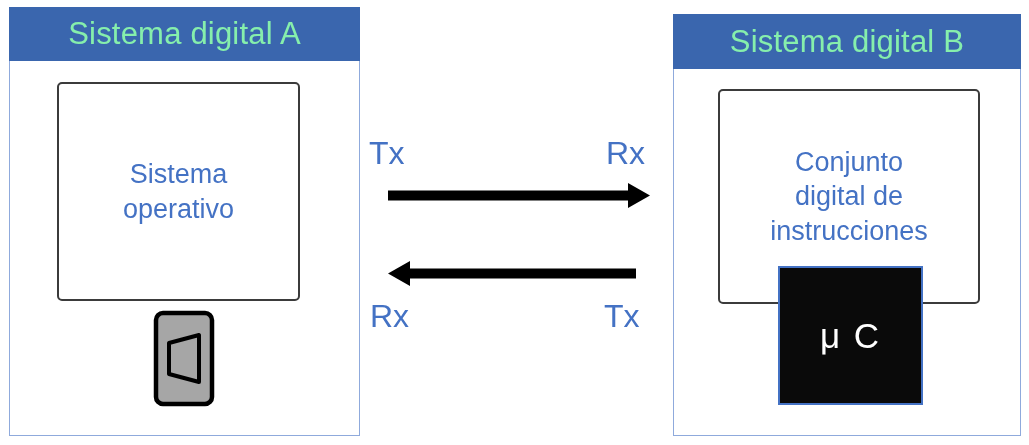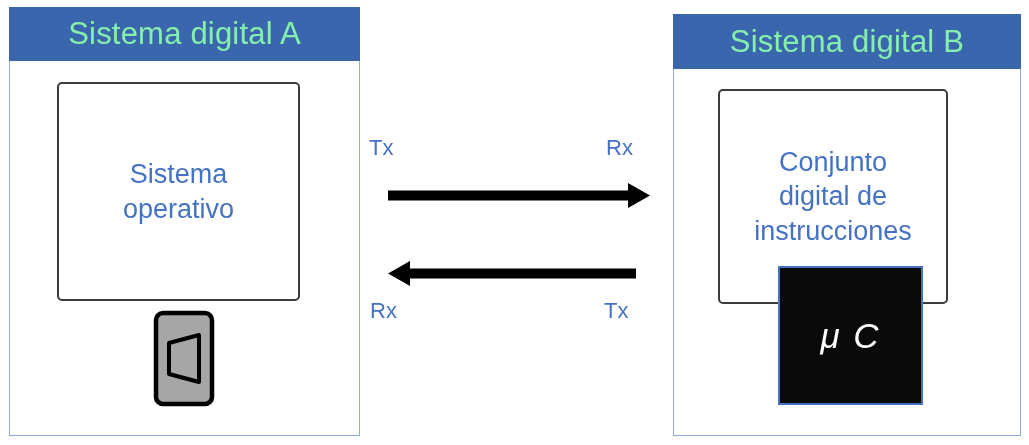--- a/index.html
+++ b/index.html
@@ -72,33 +72,32 @@
     border: 2px solid #4472C4;
     display: flex;
     align-items: center;
     justify-content: center;
   }
   .mcu-label {
     color: #ffffff;
     font-size: 35px;
     line-height: 1;
     letter-spacing: 2px;
-    font-style: italic;
   }
 
   
   .arrow {
     position: absolute;
   }
 
   
   .sig-label {
     position: absolute;
     color: #4472C4;
-    font-size: 22px;
+    font-size: 32px;
     line-height: 1;
     white-space: nowrap;
   }
 </style>
 </head>
 <body>
 
 <div id="canvas">
 
   <div class="panel" style="left:9px; top:7px; width:351px; height:429px;"></div>
@@ -138,21 +137,21 @@
   <div class="sig-label" style="left:370px; top:300px;">Rx</div>
 
   <div class="sig-label" style="left:604px; top:300px;">Tx</div>
 
   <div class="panel" style="left:673px; top:14px; width:348px; height:422px;"></div>
 
   <div class="panel-header" style="left:673px; top:14px; width:348px; height:55px;">
     <span>Sistema digital B</span>
   </div>
 
-  <div class="inner-box" style="left:718px; top:89px; width:230px; height:215px;">
+  <div class="inner-box" style="left:718px; top:89px; width:262px; height:215px;">
     <span class="inner-label">Conjunto</span>
     <span class="inner-label">digital de</span>
     <span class="inner-label">instrucciones</span>
   </div>
 
   <div class="mcu" style="left:778px; top:266px; width:145px; height:139px;">
     <span class="mcu-label">μ C</span>
   </div>
 
 </div>

